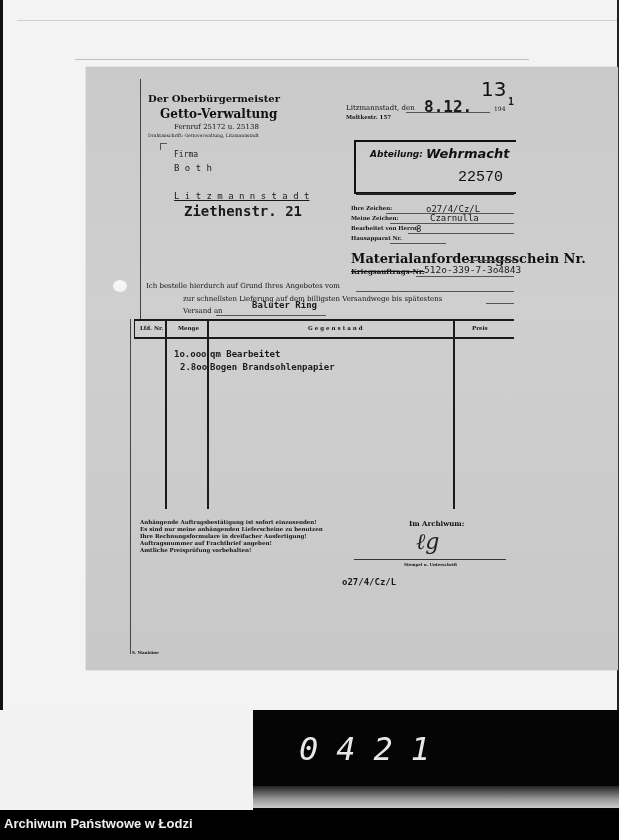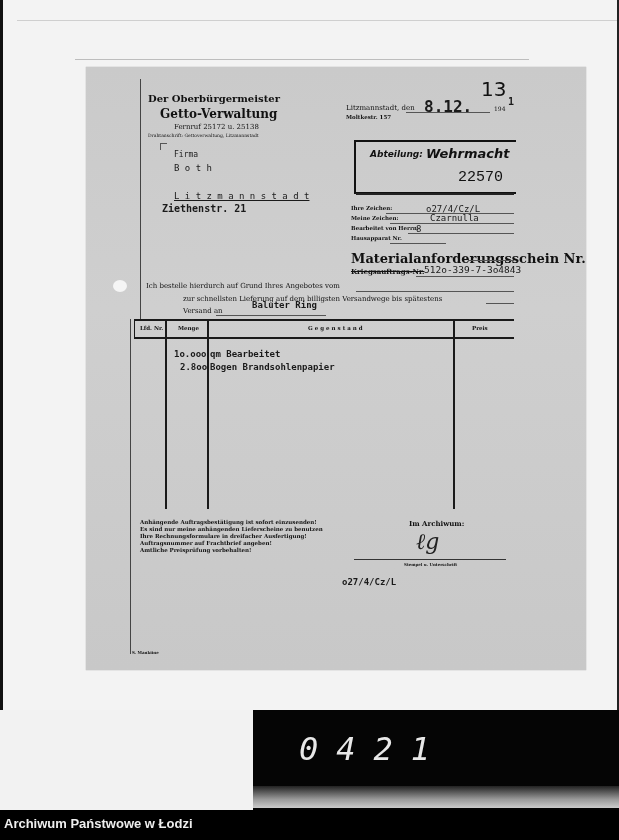--- a/index.html
+++ b/index.html
@@ -2,21 +2,21 @@
 <html><head>
 <meta charset="utf-8">
 <style>
   html, body { margin:0; padding:0; }
   body { width:619px; height:840px; position:relative; overflow:hidden; background:#f2f2f2; font-family:"DejaVu Serif", serif; }
   .outer-frame { position:absolute; left:0; top:0; width:619px; height:710px; background:#f3f3f3; border-left:3px solid #111; box-sizing:border-box; }
   .outer-line-top { position:absolute; left:14px; right:0; top:20px; height:1px; background:#cfcfcf; }
   .outer-line-2 { position:absolute; left:72px; right:90px; top:59px; height:1px; background:#bdbdbd; }
   .outer-right { position:absolute; right:0; top:0; width:2px; height:710px; background:#222; }
   .sheet { position:absolute; left:86px; top:67px; width:500px; height:603px; background:#c9c9c9;
-           background-image: linear-gradient(180deg,#cacaca 0%,#cfcfcf 40%,#c8c8c8 100%); box-shadow:0 0 1px #999; }
+           background-image: linear-gradient(180deg,#cacaca 0%,#cfcfcf 40%,#c8c8c8 100%); box-shadow:0 0 1px #999;padding-left:32px; }
   .abs { position:absolute; }
   .frak { font-family:"DejaVu Serif", serif; font-weight:bold; color:#111; }
   .tw { font-family:"DejaVu Sans Mono", monospace; color:#1a1a1a; }
   .vline { position:absolute; background:#1a1a1a; width:2px; }
   .hline { position:absolute; background:#1a1a1a; height:2px; }
   .thin { position:absolute; background:#555; height:1px; }
   .box { position:absolute; border:2px solid #111; border-right:none; }
   .italic-big { font-family:"DejaVu Sans", sans-serif; font-style:italic; font-weight:bold; color:#111; }
   .strike { text-decoration:line-through; }
   .hole { position:absolute; width:14px; height:12px; border-radius:50%; background:#f5f5f5; }
@@ -58,21 +58,21 @@
     <div class="abs italic-big" style="left:14px; top:7px; font-size:9px;">Abteilung:</div>
     <div class="abs italic-big" style="left:70px; top:4px; font-size:13px;">Wehrmacht</div>
     <div class="abs" style="left:102px; top:27px; font-family:Liberation Mono, monospace; font-size:15px; color:#111;">22570</div>
   </div>
   <div class="thin" style="left:270px; top:126px; width:158px; height:2px; background:#222;"></div>
 
   <div class="abs" style="left:74px; top:76px; width:6px; height:6px; border-left:1px solid #555; border-top:1px solid #555;"></div>
   <div class="abs tw" style="left:88px; top:83px; font-size:8px;">Firma</div>
   <div class="abs tw" style="left:88px; top:96px; font-size:9px;">B o t h</div>
   <div class="abs tw" style="left:88px; top:124px; font-size:9px; text-decoration:underline;">L i t z m a n n s t a d t</div>
-  <div class="abs tw" style="left:76px; top:136px; font-size:10px; font-weight:bold;">Ziethenstr. 21</div>
+  <div class="abs tw" style="left:98px; top:136px; font-size:14px; font-weight:bold;">Ziethenstr. 21</div>
 
   <div class="abs frak" style="left:265px; top:138px; font-size:5.5px;">Ihre Zeichen:</div>
   <div class="thin" style="left:300px; top:146px; width:128px;"></div>
   <div class="abs tw" style="left:340px; top:137px; font-size:9px;">o27/4/Cz/L</div>
   <div class="abs frak" style="left:265px; top:148px; font-size:5.5px;">Meine Zeichen:</div>
   <div class="thin" style="left:304px; top:156px; width:124px;"></div>
   <div class="abs tw" style="left:344px; top:146px; font-size:9px;">Czarnulla</div>
   <div class="abs frak" style="left:265px; top:158px; font-size:5.5px;">Bearbeitet von Herrn:</div>
   <div class="thin" style="left:322px; top:166px; width:106px;"></div>
   <div class="abs tw" style="left:330px; top:157px; font-size:9px;">8</div>

